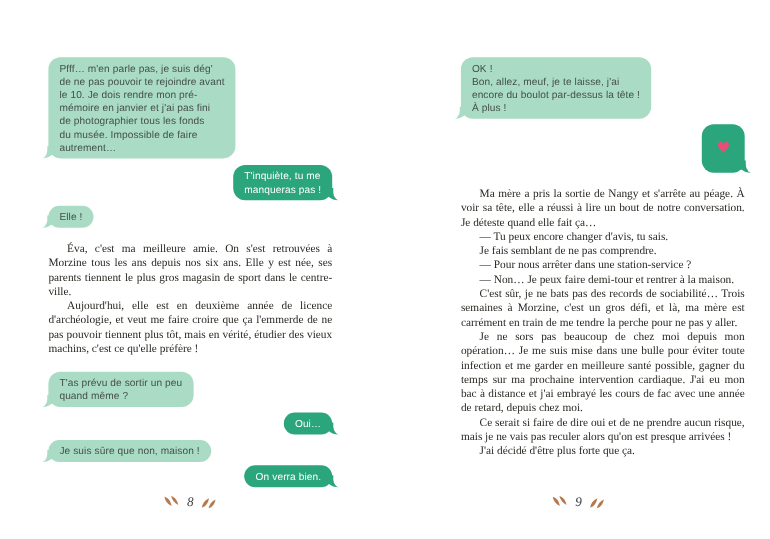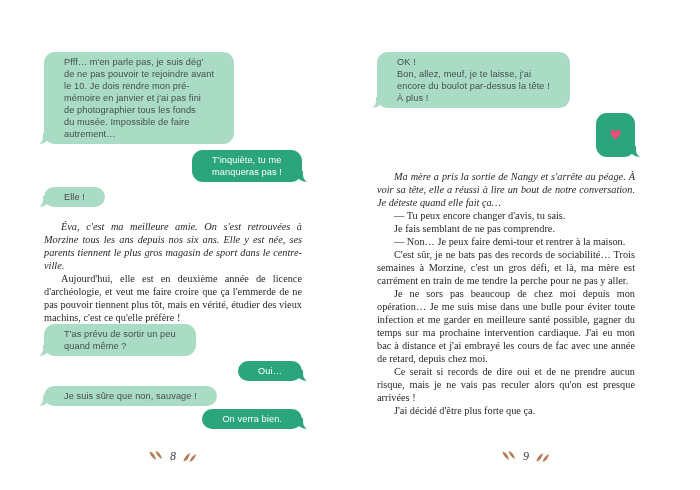--- a/index.html
+++ b/index.html
@@ -5,26 +5,26 @@
   html,body{margin:0;padding:0;}
   body{
     width:700px;height:490px;overflow:hidden;position:relative;
     background:var(--page-background,#ffffff);
     font-family:"Liberation Serif",serif;
   }
   .page-col{
     position:absolute;top:52px;display:flex;flex-direction:column;
   }
   #page-left{left:44px;width:258px;}
-  #page-right{left:377px;width:258px;}
+  #page-right{left:419px;width:258px;}
 
   
   .bubble{
     position:relative;width:max-content;max-width:212px;
-    border-radius:11px;padding:4px 20px;
+    border-radius:11px;padding:4px 10px;
     font-family:"Liberation Sans",sans-serif;
     font-size:9.2px;line-height:12px;letter-spacing:.1px;
     white-space:pre-line;
   }
   .bubble.received{
     background:var(--bubble-received-bg,#a9dbc5);
     color:var(--bubble-received-text,#44504a);
     align-self:flex-start;
   }
   .bubble.sent{
@@ -56,39 +56,39 @@
     color:var(--heart,#e94f76);
     font-family:"DejaVu Sans",sans-serif;
   }
 
   
   .body-p{
     margin:0;text-align:justify;text-indent:17px;
     font-size:10.3px;line-height:13px;
     color:var(--body-text,#2b2823);
   }
-  .first-p{margin-top:13px;font-style:italic;}
+  .first-p{margin-top:13px;}
 
   
   .pagefoot{
     position:absolute;top:449px;width:258px;
     display:flex;align-items:center;justify-content:center;gap:7px;
   }
   #foot-left{left:44px;}
   #foot-right{left:397px;}
   .page-num{
     font-family:"Liberation Serif",serif;font-style:italic;
     font-size:12px;color:#3d3d3d;
   }
   .orn{display:inline-flex;}
   .orn svg{display:block;fill:var(--ornament,#b5794e);}
   .orn.flip svg{transform:scaleY(-1);}
 
   
-  .mt3{margin-top:3px;} .mt5{margin-top:5px;} .mt6{margin-top:6px;} .mt14{}
+  .mt3{margin-top:3px;} .mt5{margin-top:5px;} .mt6{margin-top:6px;} .mt14{margin-top:14px;}
 </style>
 </head>
 <body>
 
 <section class="page-col" id="page-left">
   <div class="bubble received">Pfff… m'en parle pas, je suis dég'
 de ne pas pouvoir te rejoindre avant
 le 10. Je dois rendre mon pré-
 mémoire en janvier et j'ai pas fini
 de photographier tous les fonds
@@ -97,40 +97,41 @@
   <div class="bubble sent mt6">T'inquiète, tu me
 manqueras pas !</div>
   <div class="bubble received mt5">Elle !</div>
 
   <p class="body-p first-p">Éva, c'est ma meilleure amie. On s'est retrouvées à Morzine tous les ans depuis nos six ans. Elle y est née, ses parents tiennent le plus gros magasin de sport dans le centre-ville.</p>
   <p class="body-p">Aujourd'hui, elle est en deuxième année de licence d'archéologie, et veut me faire croire que ça l'emmerde de ne pas pouvoir tiennent plus tôt, mais en vérité, étudier des vieux machins, c'est ce qu'elle préfère !</p>
 
   <div class="bubble received mt14">T'as prévu de sortir un peu
 quand même ?</div>
   <div class="bubble sent mt5">Oui…</div>
-  <div class="bubble received mt5">Je suis sûre que non, sauvage !</div>
+  <div class="bubble received mt5">Je suis sûre que non, maison !</div>
   <div class="bubble sent mt3">On verra bien.</div>
 </section>
 
 <section class="page-col" id="page-right">
   <div class="bubble received">OK !
 Bon, allez, meuf, je te laisse, j'ai
 encore du boulot par-dessus la tête !
 À plus !</div>
   <div class="bubble sent heart-bubble mt5">
     <span class="heart-glyph">♥</span>
   </div>
 
   <p class="body-p first-p">Ma mère a pris la sortie de Nangy et s'arrête au péage. À voir sa tête, elle a réussi à lire un bout de notre conversation. Je déteste quand elle fait ça…</p>
   <p class="body-p">— Tu peux encore changer d'avis, tu sais.</p>
   <p class="body-p">Je fais semblant de ne pas comprendre.</p>
+  <p class="body-p">— Pour nous arrêter dans une station-service ?</p>
   <p class="body-p">— Non… Je peux faire demi-tour et rentrer à la maison.</p>
   <p class="body-p">C'est sûr, je ne bats pas des records de sociabilité… Trois semaines à Morzine, c'est un gros défi, et là, ma mère est carrément en train de me tendre la perche pour ne pas y aller.</p>
   <p class="body-p">Je ne sors pas beaucoup de chez moi depuis mon opération… Je me suis mise dans une bulle pour éviter toute infection et me garder en meilleure santé possible, gagner du temps sur ma prochaine intervention cardiaque. J'ai eu mon bac à distance et j'ai embrayé les cours de fac avec une année de retard, depuis chez moi.</p>
-  <p class="body-p">Ce serait si records de dire oui et de ne prendre aucun risque, mais je ne vais pas reculer alors qu'on est presque arrivées !</p>
+  <p class="body-p">Ce serait si faire de dire oui et de ne prendre aucun risque, mais je ne vais pas reculer alors qu'on est presque arrivées !</p>
   <p class="body-p">J'ai décidé d'être plus forte que ça.</p>
 </section>
 
 <footer class="pagefoot" id="foot-left">
   <span class="orn">
     <svg width="14" height="11" viewBox="0 0 14 11" aria-hidden="true">
       <path d="M0.5,0.5 C4,1.5 6,4 7,9 C3,7 1,4 0.5,0.5 Z"></path>
       <path d="M6.5,0 C10,1 12,3.5 13,8 C9.5,6.5 7.5,3.5 6.5,0 Z"></path>
     </svg>
   </span>

